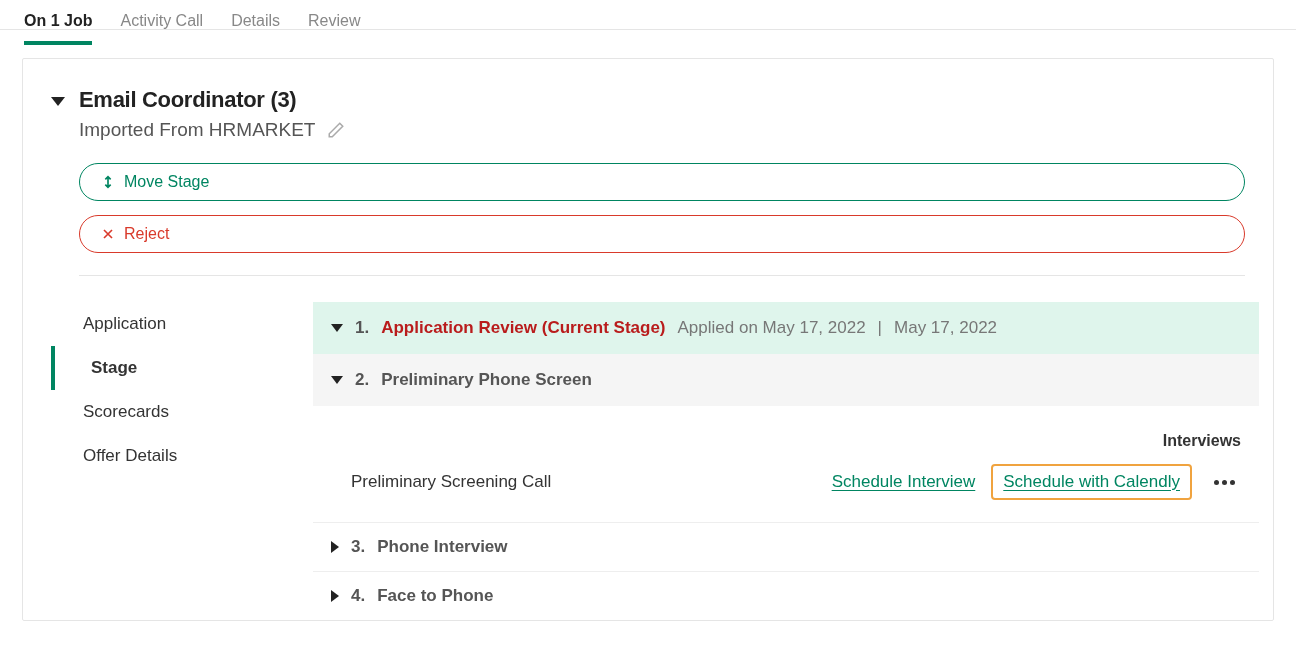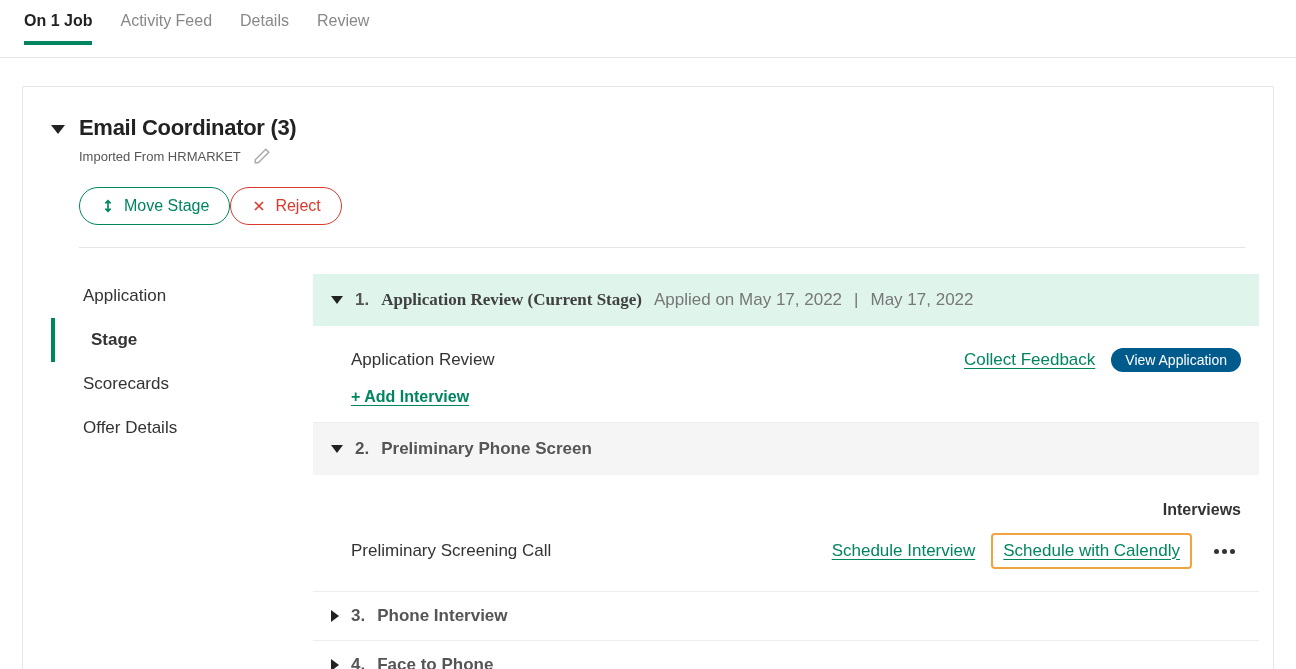--- a/index.html
+++ b/index.html
@@ -7,21 +7,21 @@
     font-family: -apple-system, BlinkMacSystemFont, "Segoe UI", Helvetica, Arial, sans-serif;
     color: #333;
     background: #fff;
     font-size: 16px;
   }
   .tabs {
     display: flex;
     gap: 28px;
     padding: 0 24px;
     border-bottom: 1px solid #e5e5e5;
-    height: 58px;
+    height: 30px;
     align-items: flex-start;
   }
   .tab {
     padding: 12px 0 14px 0;
     color: #888;
     font-size: 16px;
     cursor: pointer;
     position: relative;
   }
   .tab.active {
@@ -58,33 +58,35 @@
   }
   .job-title {
     font-size: 22px;
     font-weight: 700;
     letter-spacing: -0.3px;
     color: #222;
   }
   .job-sub {
     padding: 6px 28px 0 56px;
     color: #555;
-    font-size: 13px;
+    font-size: 19px;
     display: flex;
     align-items: center;
     gap: 12px;
   }
   .pencil {
     width: 18px; height: 18px;
     color: #aaa;
     cursor: pointer;
   }
   .action-row {
     padding: 22px 28px 22px 56px;
     display: flex;
+    gap: 14px;
+    flex-direction: column;
   }
   .btn {
     border: 1.5px solid;
     background: #fff;
     border-radius: 999px;
     padding: 9px 20px;
     font-size: 16px;
     font-weight: 500;
     cursor: pointer;
     display: inline-flex;
@@ -142,21 +144,21 @@
     border-right: 6px solid transparent;
     border-top: 8px solid #222;
   }
   .tri.right {
     border-top: 6px solid transparent;
     border-bottom: 6px solid transparent;
     border-left: 8px solid #222;
   }
   .stage-num { color: #555; font-weight: 600; }
   .stage-name { color: #555; font-weight: 600; }
-  .stage-header.current .stage-name { color: #404040; font-weight: 700; font-family: Liberation Serif, serif; }
+  .stage-header.current .stage-name { color: #b91c1c; font-weight: 700; }
   .stage-meta { color: #777; }
   .stage-body {
     padding: 16px 18px 16px 38px;
     border-bottom: 1px solid #eee;
   }
   .stage-row {
     display: flex;
     align-items: center;
     justify-content: space-between;
     padding: 6px 0;
@@ -216,21 +218,21 @@
     padding: 14px 18px;
     border-bottom: 1px solid #eee;
     font-size: 17px;
   }
 </style>
 </head>
 <body>
 
 <div class="tabs">
   <div class="tab active">On 1 Job</div>
-  <div class="tab">Activity Feed</div>
+  <div class="tab">Activity Call</div>
   <div class="tab">Details</div>
   <div class="tab">Review</div>
 </div>
 
 <div class="panel">
 
   <div class="job-head">
     <div class="caret-down"></div>
     <div class="job-title">Email Coordinator (3)</div>
   </div>
@@ -269,30 +271,20 @@
 
     <div class="stages-col">
 
       <div class="stage-header current">
         <div class="tri down"></div>
         <span class="stage-num">1.</span>
         <span class="stage-name">Application Review (Current Stage)</span>
         <span class="stage-meta">Applied on May 17, 2022</span>
         <span class="stage-meta"> | </span>
         <span class="stage-meta">May 17, 2022</span>
-      </div>
-      <div class="stage-body">
-        <div class="stage-row">
-          <span class="row-label">Application Review</span>
-          <div class="row-actions">
-            <span class="link">Collect Feedback</span>
-            <span class="pill">View Application</span>
-          </div>
-        </div>
-        <span class="add-link">+ Add Interview</span>
       </div>
 
       <div class="stage-header">
         <div class="tri down"></div>
         <span class="stage-num">2.</span>
         <span class="stage-name">Preliminary Phone Screen</span>
       </div>
       <div class="stage-body">
         <div class="section-sub">Interviews</div>
         <div class="stage-row">

